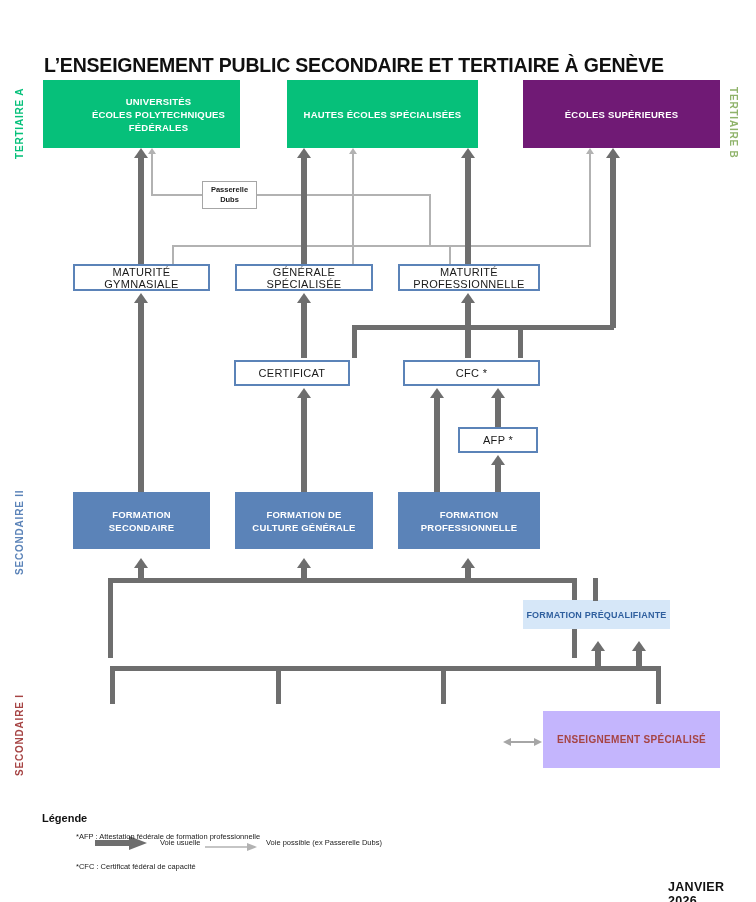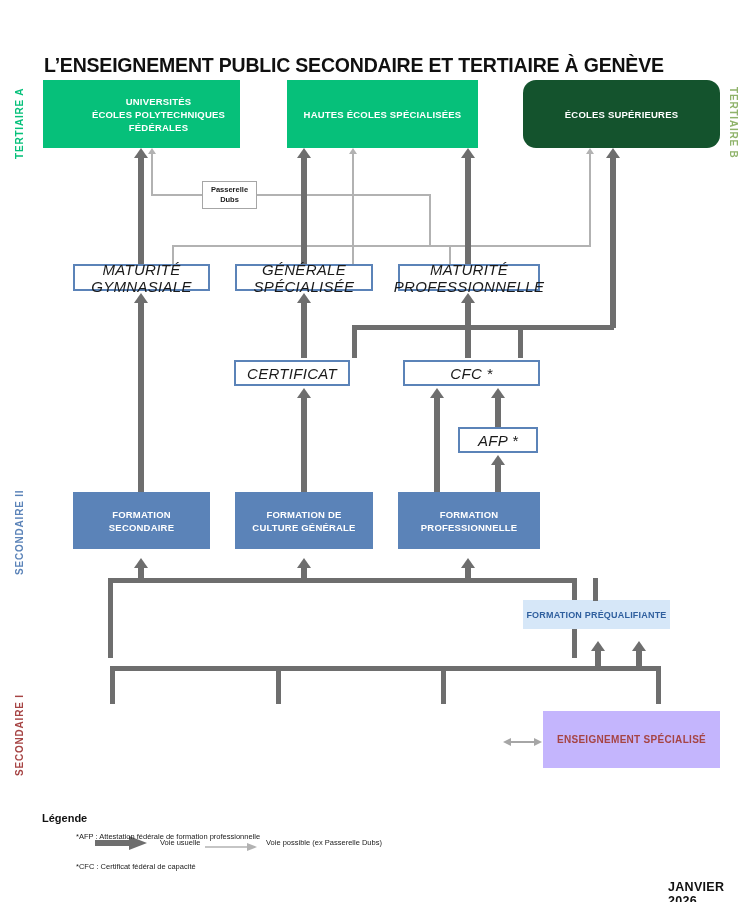--- a/index.html
+++ b/index.html
@@ -15,25 +15,25 @@
   
   .vlabel{font-size:10px;font-weight:bold;letter-spacing:0.8px;
           writing-mode:vertical-rl;text-align:center;white-space:nowrap;}
   .vlabel.up{transform:rotate(180deg);}
 
   
   .box{display:flex;align-items:center;justify-content:center;text-align:center;}
   .solidbox{color:#ffffff;font-weight:bold;font-size:9.5px;line-height:13px;
             letter-spacing:.2px;}
   .greenbox{background:#06c07a;}
-  .olivebox{background:#14532d;border-radius:13px;}
+  .olivebox{background:#701a75;}
   .bluebox{background:#5b83b8;}
   .redbox{background:#a64444;}
-  .outlinebox{background:#ffffff;border:2px solid #5b83b8;font-size:15px;
-              letter-spacing:.3px;color:#1a1a1a;font-style:italic;}
+  .outlinebox{background:#ffffff;border:2px solid #5b83b8;font-size:11px;
+              letter-spacing:.3px;color:#1a1a1a;}
   .lightbluebox{background:#d6e7f8;color:#2f5f9e;font-weight:bold;font-size:9px;
                 letter-spacing:.2px;}
   .peachbox{background:#c4b5fd;color:#a64444;font-weight:bold;font-size:10px;
             letter-spacing:.3px;}
   .passerelle{background:#ffffff;border:1.5px solid #a6a6a6;font-size:7.5px;
               font-weight:bold;line-height:10px;color:#1a1a1a;}
 
   
   .co-sub{position:absolute;color:#fff;font-size:7px;font-weight:bold;
           line-height:9.5px;text-align:center;letter-spacing:.1px;}

